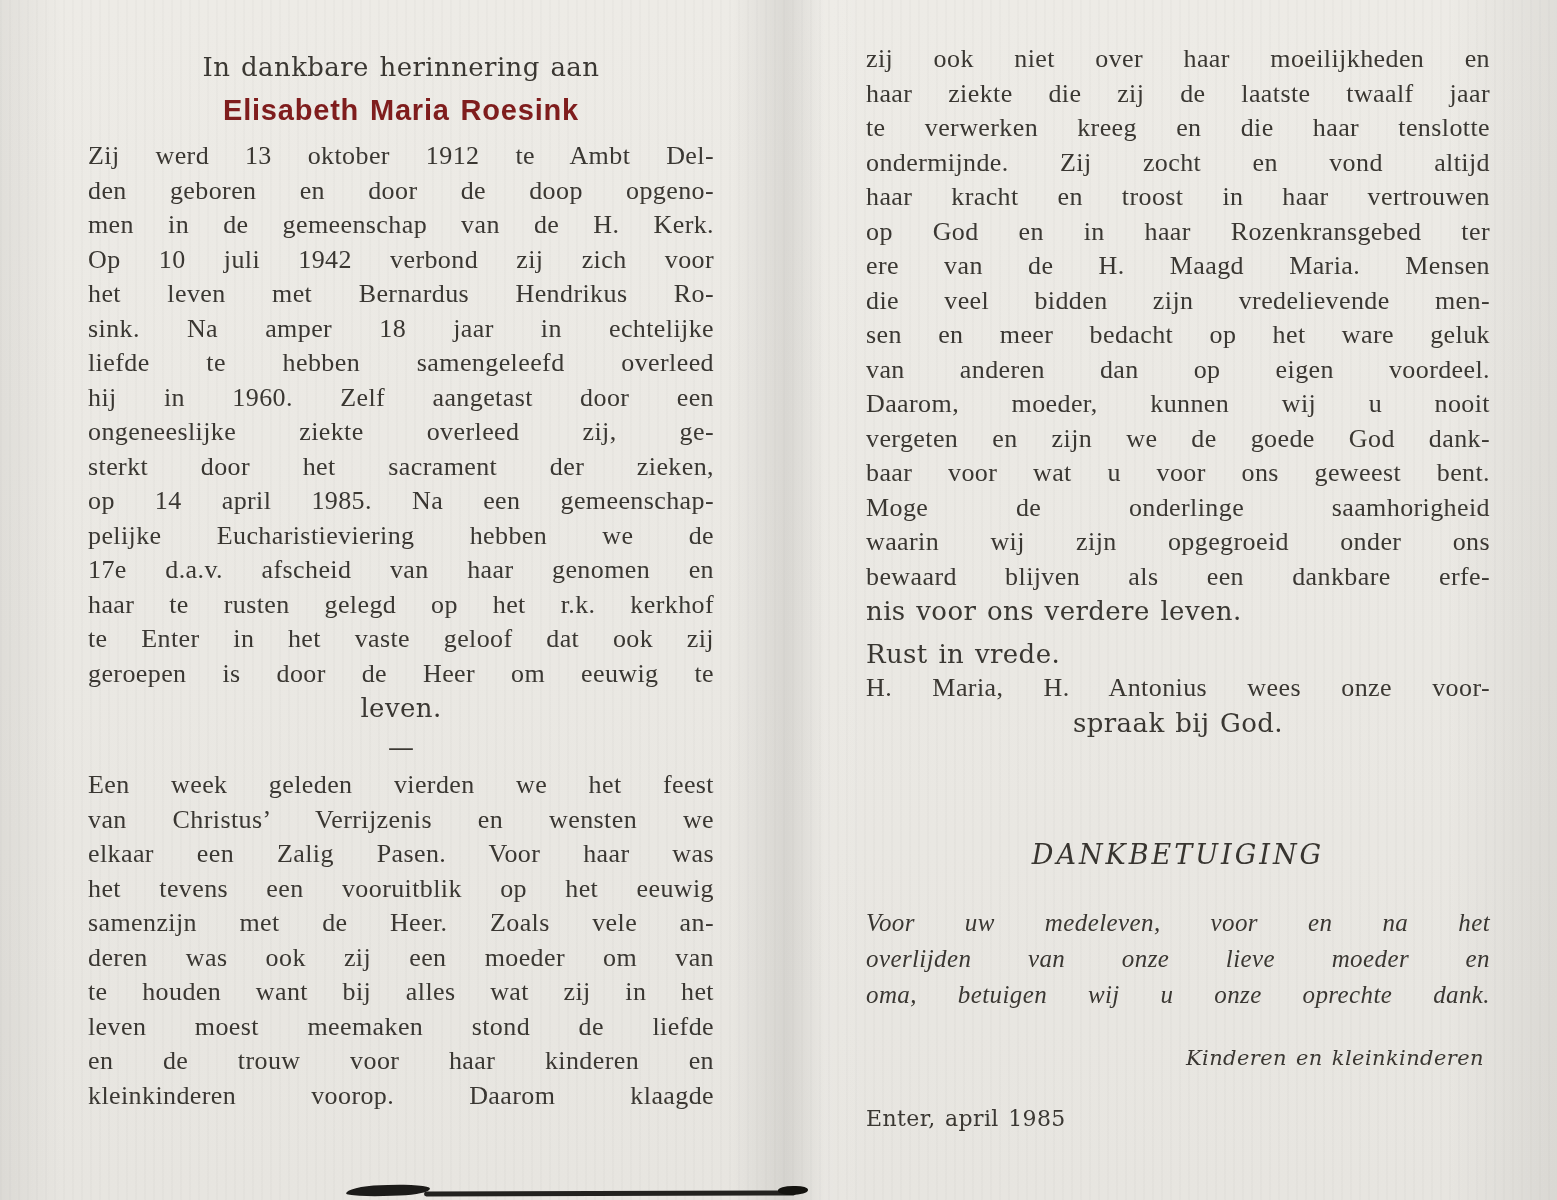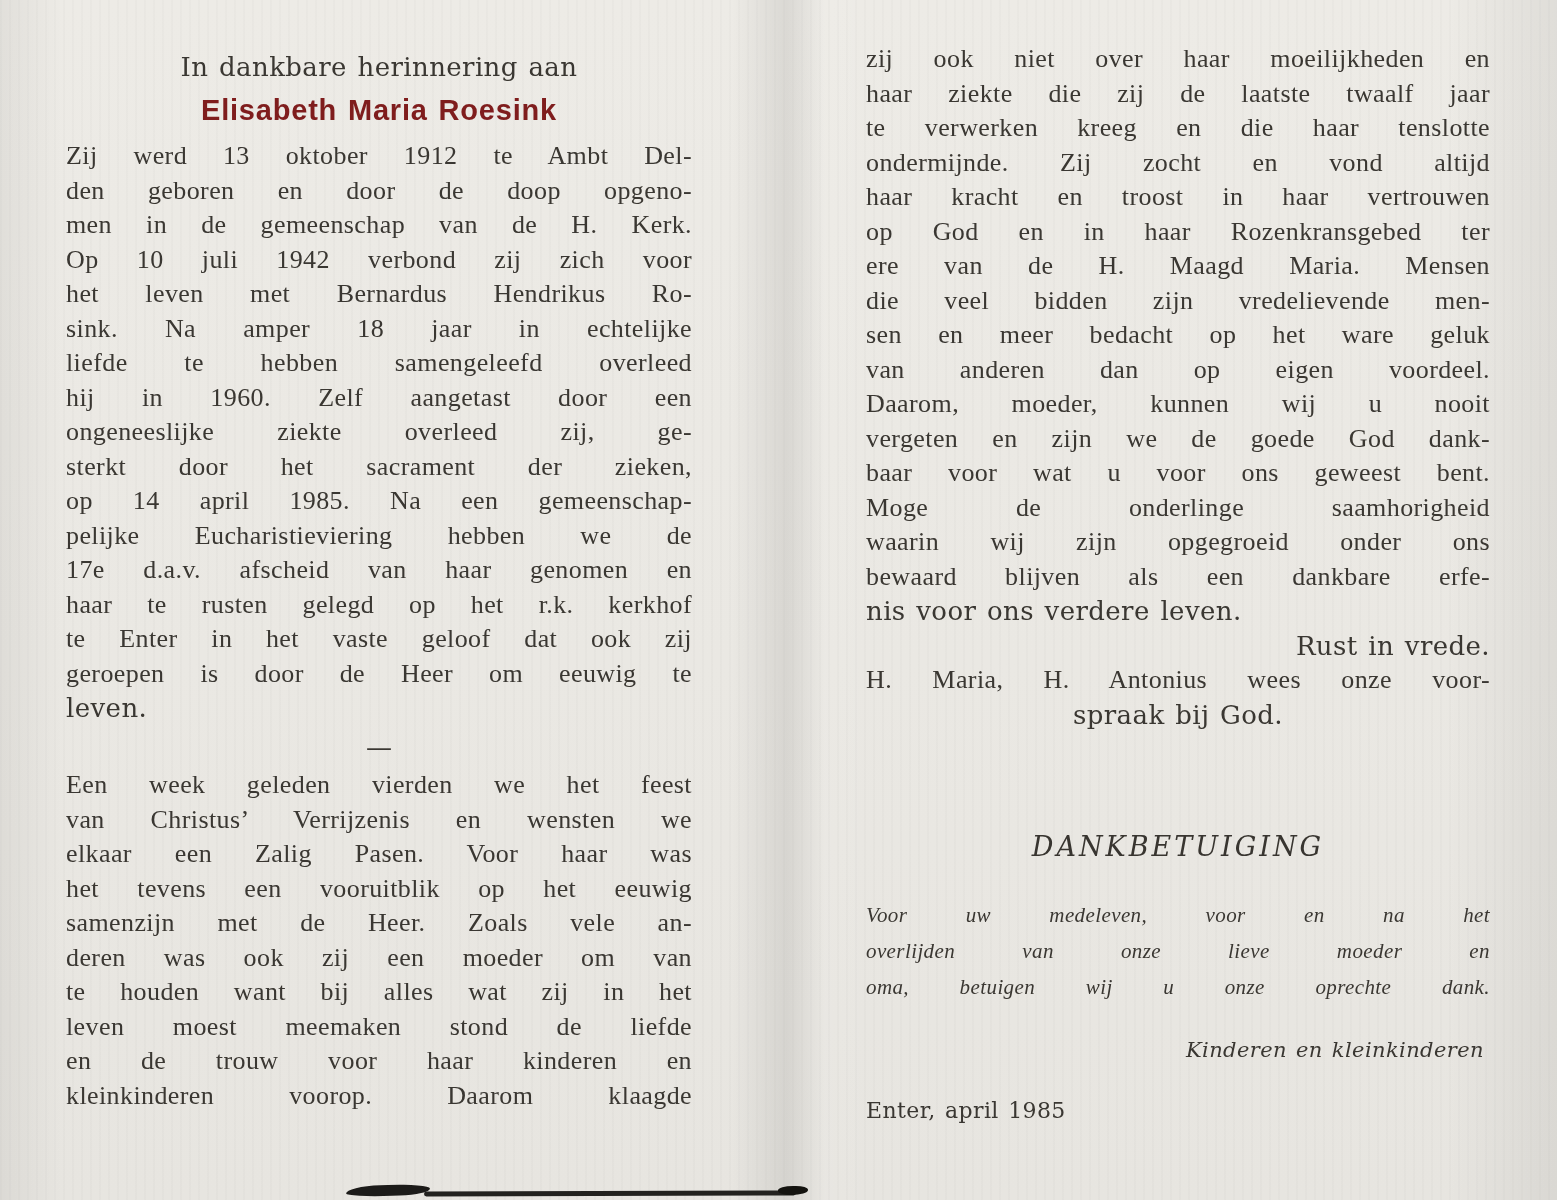--- a/index.html
+++ b/index.html
@@ -23,21 +23,21 @@
       linear-gradient(90deg, rgba(0,0,0,0.05) 0%, rgba(0,0,0,0.0) 4%, rgba(0,0,0,0.0) 47%, rgba(0,0,0,0.08) 50.5%, rgba(255,255,255,0.06) 53%, rgba(0,0,0,0.0) 56%, rgba(0,0,0,0.0) 93%, rgba(0,0,0,0.06) 100%),
       linear-gradient(180deg, #edebe6 0%, #eae8e3 55%, #e7e5e0 100%);
   }
   .col {
     position: absolute;
     font-size: 26px;
     line-height: 34.5px;
     letter-spacing: 0.4px;
     word-spacing: 2px;
   }
-  .col-left  { left: 66px;  top: 50px; width: 626px; }
+  .col-left  { left: 88px;  top: 50px; width: 626px; }
   .col-right { left: 866px; top: 42px; width: 624px; }
 
   .justified {
     text-align: justify;
     text-align-last: justify;
     -moz-text-align-last: justify;
     white-space: pre-line;
     font-family: Liberation Serif, serif;
   }
   .center { text-align: center; }
@@ -45,41 +45,41 @@
   .intro-line { text-align: center; margin-bottom: 8px; }
   .deceased-name {
     text-align: center;
     font-family: "Liberation Sans", sans-serif;
     font-weight: 700;
     font-size: 29px;
     letter-spacing: 0.8px;
     color: #7f1d1d;
     margin-bottom: 12px;
   }
-  .para-last-center { }
+  .para-last-center { text-align: center; }
   .divider {
     text-align: center;
     margin: 4px 0 4px 0;
     letter-spacing: 0;
   }
   .salutation { margin-top: 4px; }
 
-  .rest-line { margin-top: 0; text-align: right; }
+  .rest-line { margin-top: 8px; }
   .thanks-heading {
     margin-top: 98px;
     text-align: center;
     font-style: italic;
     font-size: 27px;
     letter-spacing: 3px;
     color: #383530;
   }
   .thanks-para {
     margin-top: 32px;
     font-style: italic;
-    font-size: 21px;
+    font-size: 25px;
     line-height: 36px;
     word-spacing: 3px;
   }
   .signature-line {
     margin-top: 28px;
     font-style: italic;
     text-align: right;
     padding-right: 6px;
     font-size: 21px;
   }

